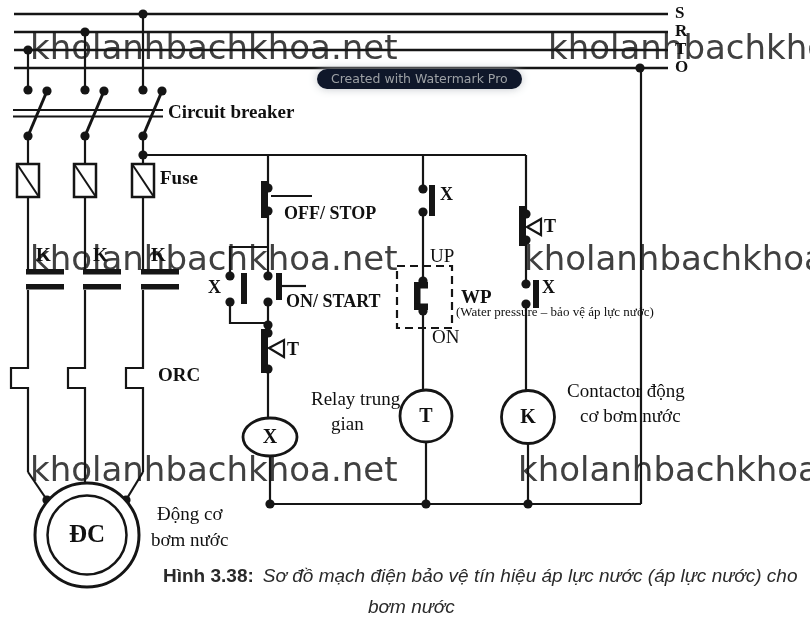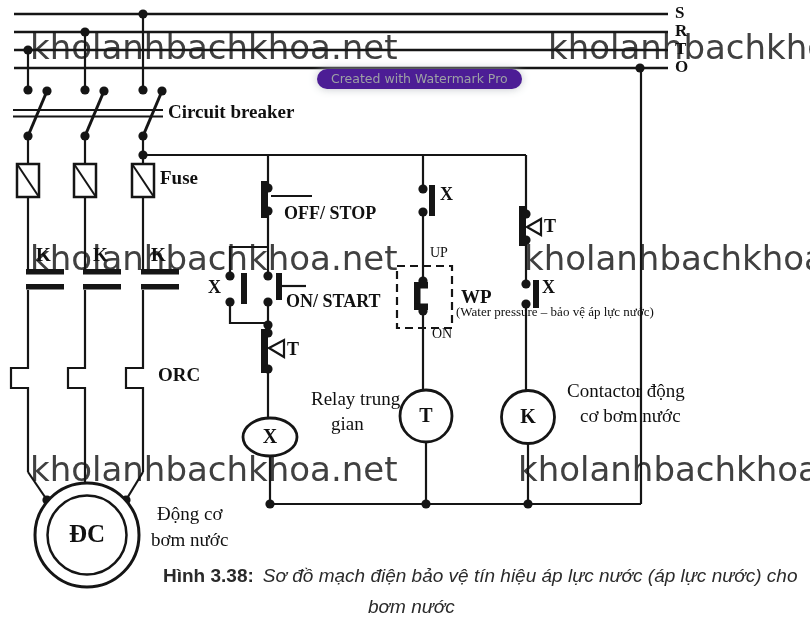--- a/index.html
+++ b/index.html
@@ -7,35 +7,35 @@
     position:relative;width:810px;height:639px;overflow:hidden;
     background:#ffffff;font-family:"Liberation Serif","DejaVu Serif",serif;
   }
   .wm{
     position:absolute;z-index:0;white-space:nowrap;
     font-family:"DejaVu Sans","Liberation Sans",sans-serif;
     font-size:34px;color:#404040;letter-spacing:0px;user-select:none;
   }
   .badge{
     position:absolute;z-index:3;left:317px;top:69px;height:18px;line-height:18px;
-    padding:1px 14px;border-radius:12px;background:#4c1d95;color:#9da1a5;
+    padding:1px 14px;border-radius:12px;background:#0f172a;color:#9da1a5;
     font-family:"DejaVu Sans","Liberation Sans",sans-serif;font-size:12.5px;
     box-shadow:0 0 8px rgba(185,190,195,.9);white-space:nowrap;
   }
   svg.circuit{position:absolute;left:0;top:0;z-index:1;}
   .lbl{
     position:absolute;z-index:2;white-space:nowrap;color:#101010;
     font-family:"Liberation Serif","DejaVu Serif",serif;line-height:1.05;
   }
   .b17{font-weight:bold;font-size:17px;}
   .b18{font-weight:bold;font-size:18px;}
   .b19{font-weight:bold;font-size:19px;}
   .b20{font-weight:bold;font-size:20px;}
   .b24{font-weight:bold;font-size:25px;}
-  .r15{font-size:14px;}
+  .r15{font-size:19px;}
   .r18{font-size:13px;}
   .r19{font-size:19px;}
   .ctr{text-align:center;}
   .caption{
     position:absolute;z-index:2;color:#2a2a2a;
     font-family:"Liberation Sans","DejaVu Sans",sans-serif;font-size:19px;white-space:nowrap;
   }
   .caption .fig{font-weight:bold;font-style:normal;}
   .caption .it{font-style:italic;margin-left:9px;}
   .cap2{font-style:italic;}

